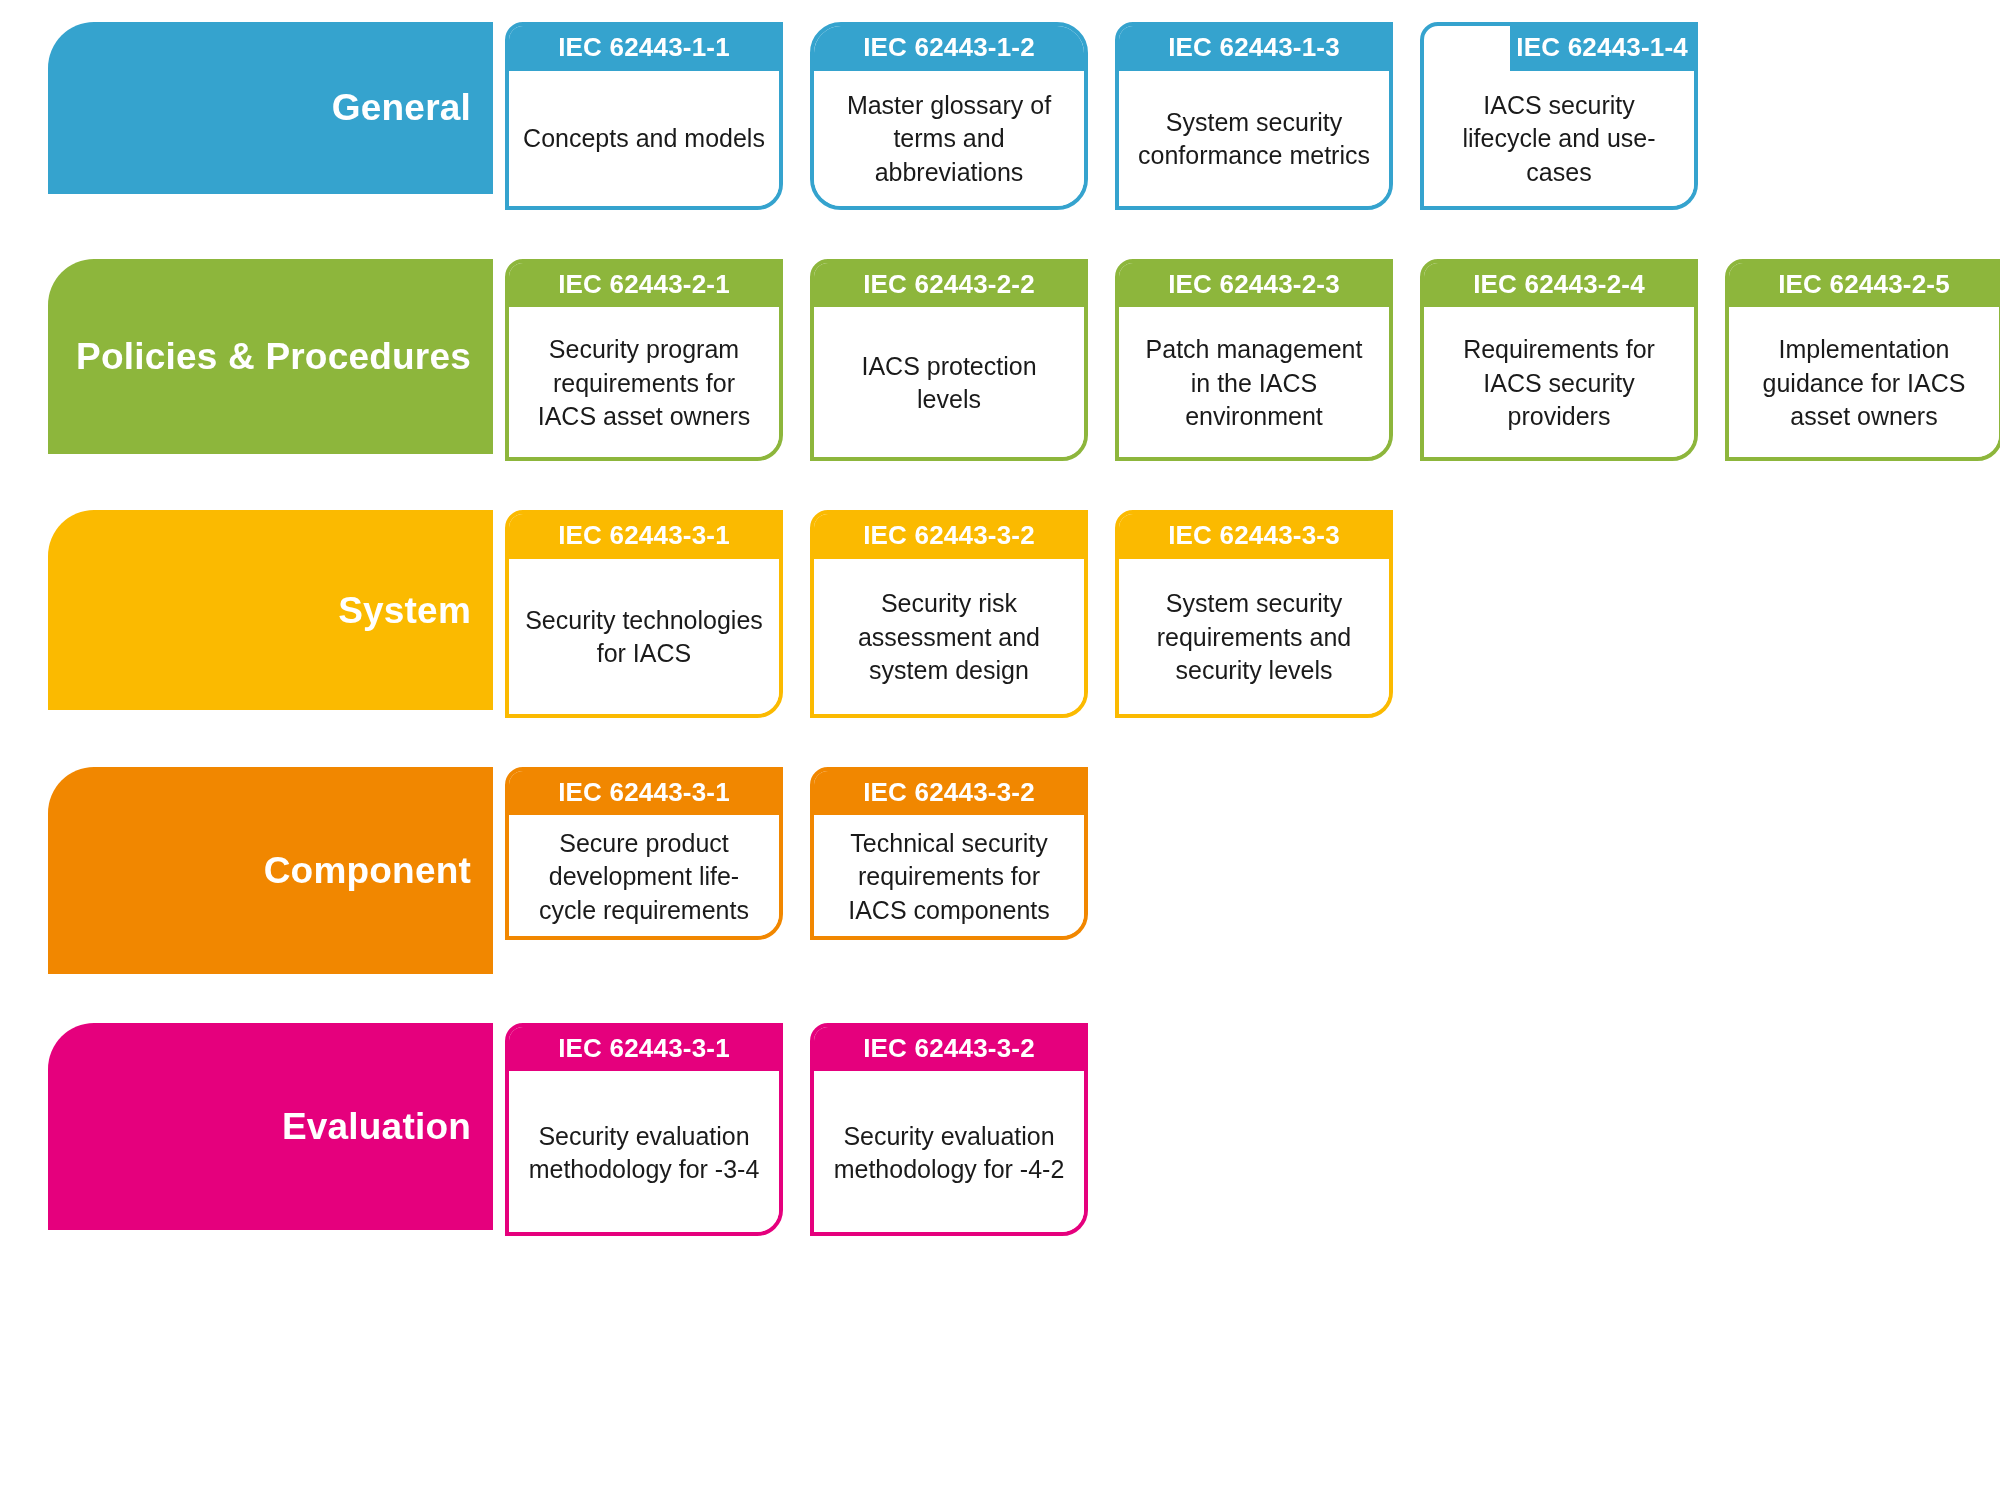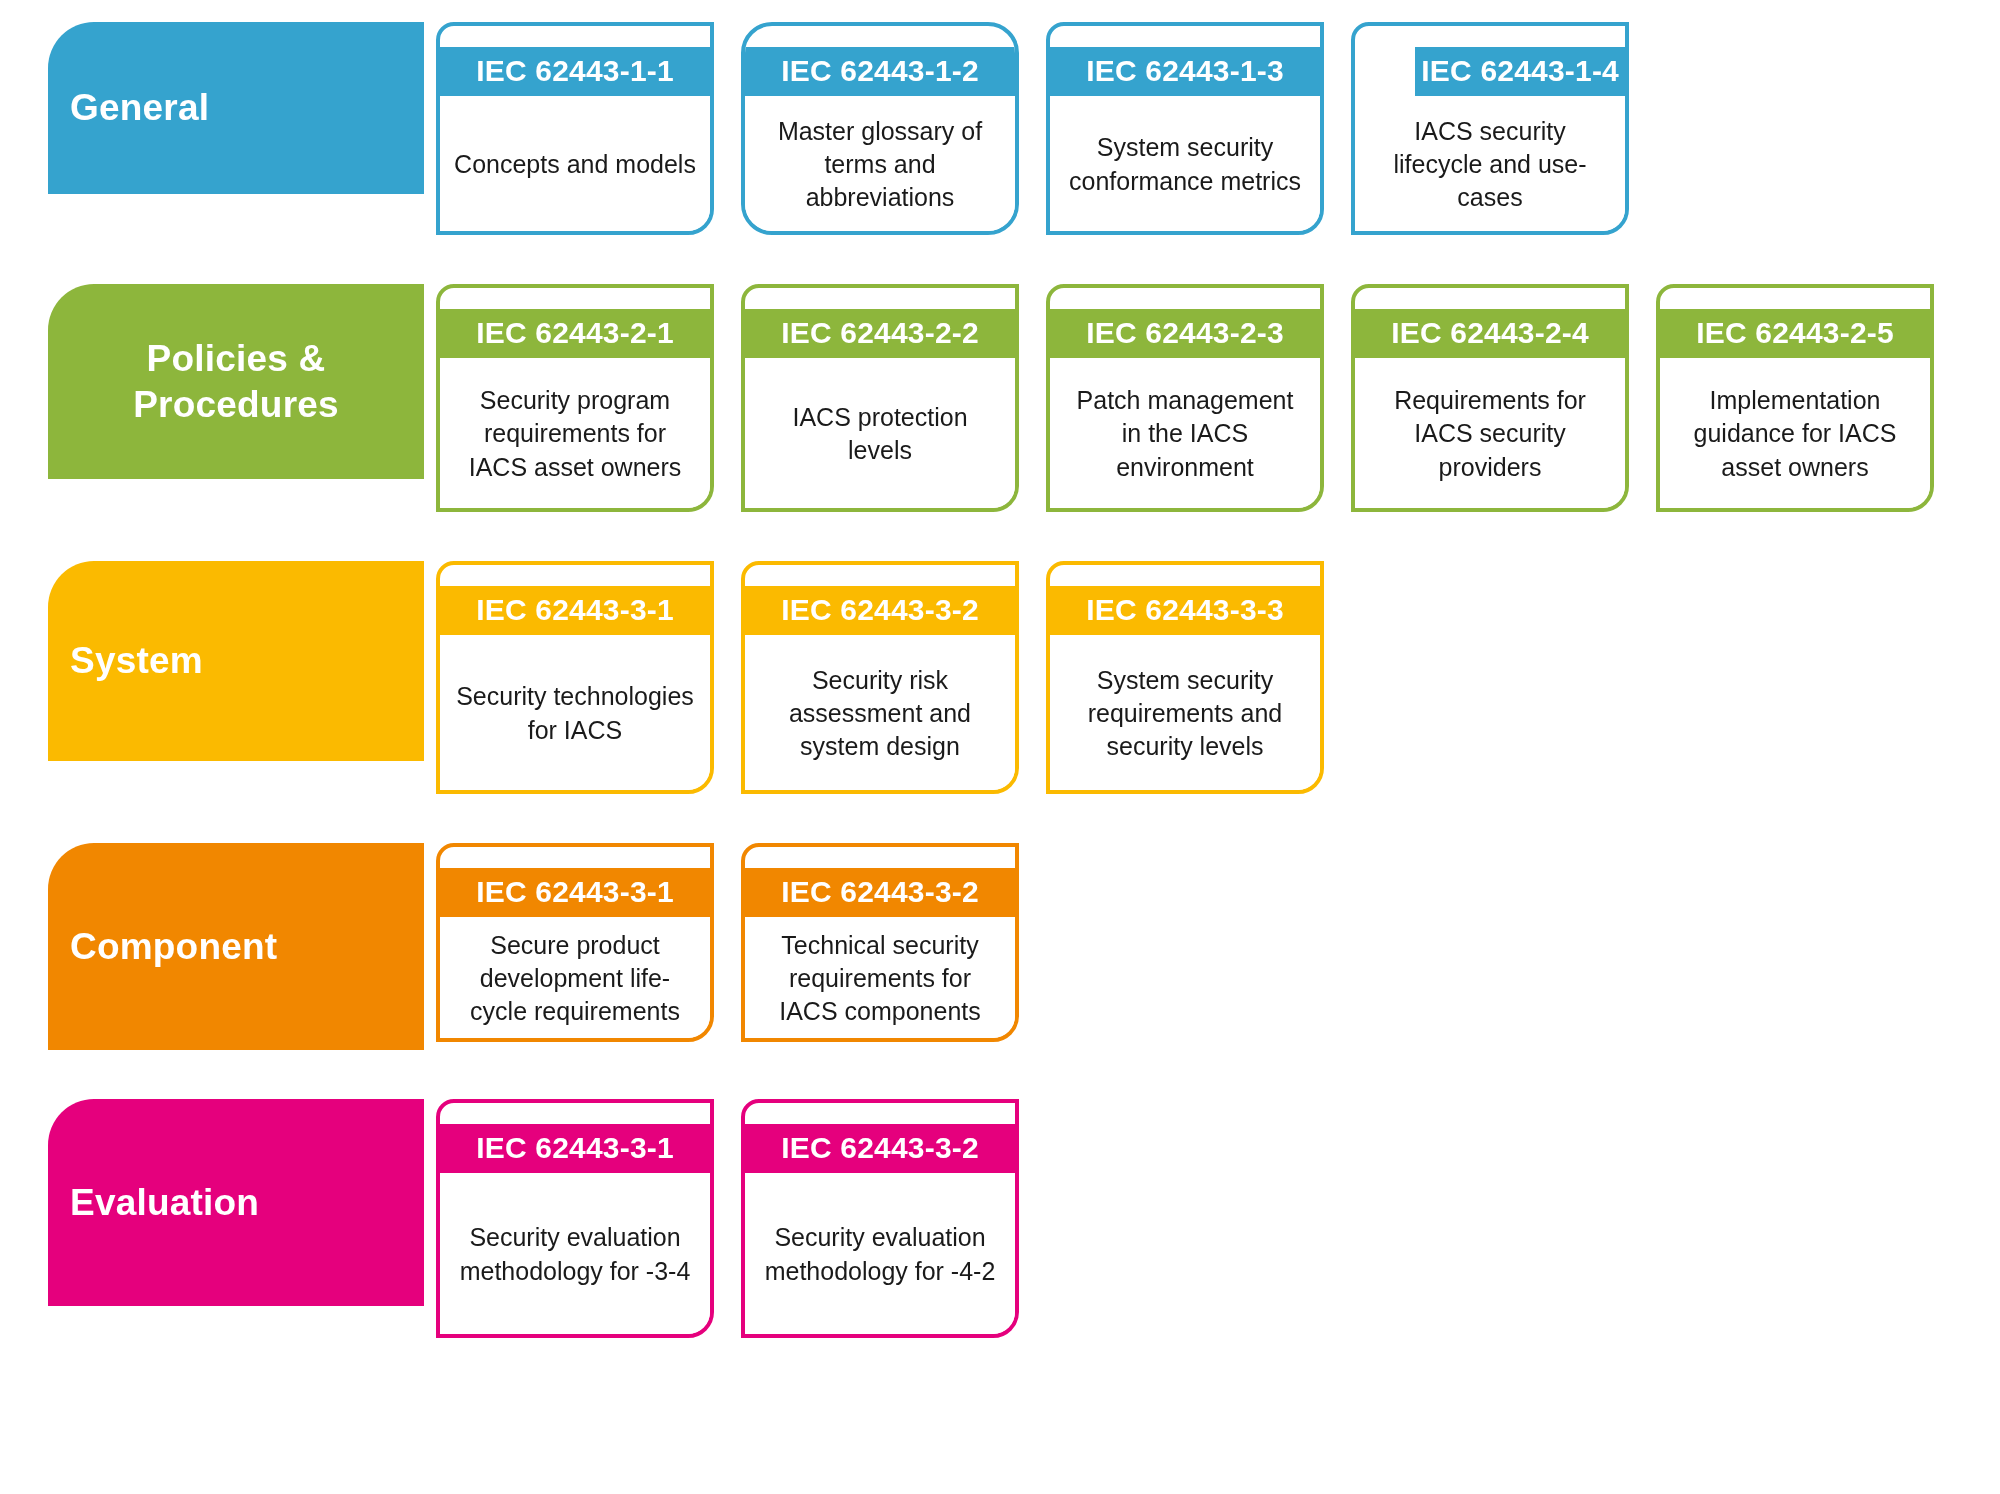--- a/index.html
+++ b/index.html
@@ -25,24 +25,24 @@
 
   .row {
     display: flex;
     align-items: flex-start;
     margin-bottom: 49px;
   }
 
   
   .category {
     flex: 0 0 auto;
-    width: 376px;
+    width: 445px;
     display: flex;
     align-items: center;
-    justify-content: flex-start;
+    justify-content: flex-end;
     border-top-left-radius: 46px;
     border-top-right-radius: 0;
     border-bottom-left-radius: 0;
     border-bottom-right-radius: 0;
     color: #ffffff;
     text-align: center;
     padding: 10px 22px;
   }
   .category-label {
     font-size: 37px;
@@ -68,27 +68,26 @@
     border-top-right-radius: 0;
     border-bottom-left-radius: 0;
     border-bottom-right-radius: 26px;
     background: #ffffff;
     overflow: hidden;
   }
   .card:last-child { margin-right: 0; }
 
   .card-header {
     color: #ffffff;
-    font-size: 30px;
+    font-size: 26px;
     font-weight: bold;
     text-align: center;
     padding: 7px 6px 9px 6px;
     letter-spacing: 0.2px;
     line-height: 1.1;
-    margin-top: 21px;
   }
   .card-body {
     background: #ffffff;
     color: #1a1a1a;
     font-size: 25px;
     line-height: 1.33;
     text-align: center;
     padding: 22px 14px 20px 14px;
     display: flex;
     align-items: flex-start;

